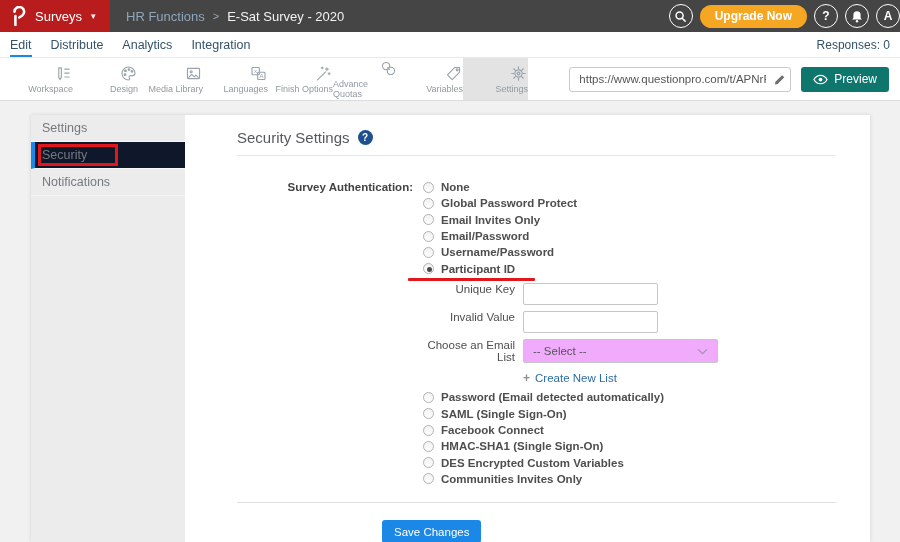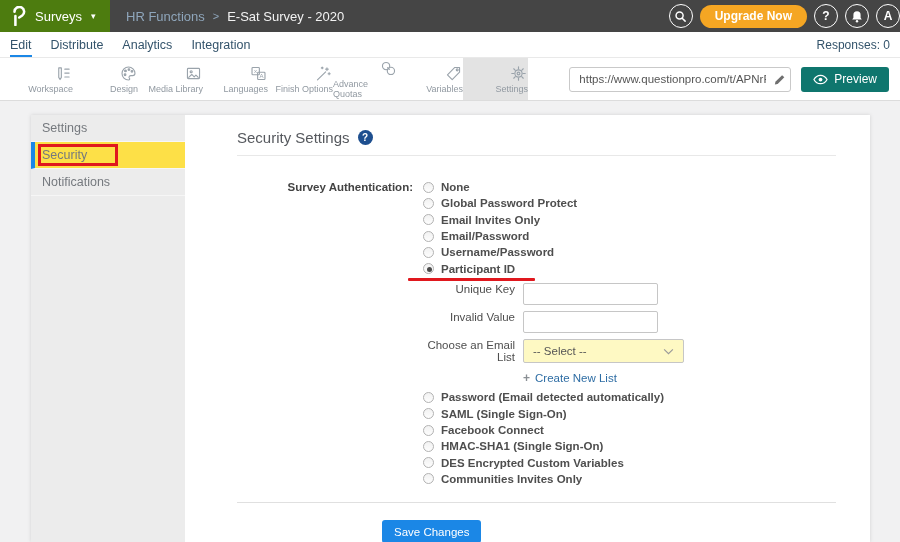--- a/index.html
+++ b/index.html
@@ -1,21 +1,21 @@
 <!DOCTYPE html>
 <html><head>
 <meta charset="utf-8">
 <style>
   * { margin:0; padding:0; box-sizing:border-box; }
   html,body { width:900px; height:542px; overflow:hidden; background:#f1f1f2;
     font-family:"Liberation Sans", sans-serif; }
 
   
   .topbar { height:32px; background:#454545; display:flex; align-items:center; }
-  .brand { width:110px; height:32px; background:#4d7c0f; display:flex; align-items:center;
+  .brand { width:110px; height:32px; background:#b91c1c; display:flex; align-items:center;
     padding:0 9px 0 11px; gap:7px; cursor:pointer; }
   .brand-name { color:#fff; font-size:13px; }
   .brand-caret { color:#fff; font-size:9px; margin-left:2px; }
   .breadcrumb { display:flex; align-items:center; gap:8px; margin-left:16px; font-size:13px; }
   .crumb-dim { color:#8fa6bb; }
   .crumb-sep { color:#8fa6bb; font-size:11px; }
   .crumb-cur { color:#f2f2f2; }
   .topbar-right { margin-left:auto; display:flex; align-items:center; gap:7px; }
   .circle-btn { width:24px; height:24px; border:1.5px solid #fff; border-radius:50%;
     display:flex; align-items:center; justify-content:center; color:#fff; font-size:12px;
@@ -50,21 +50,21 @@
     padding:0 12px; font-size:12px; font-family:inherit; display:flex; align-items:center;
     gap:6px; cursor:pointer; }
 
   
   .content { height:441px; padding:14px 30px 0 31px; }
   .card { background:#fff; width:839px; height:100%; display:flex;
     box-shadow:0 0 4px rgba(0,0,0,.13); }
   .side { width:154px; background:#ececec; flex-shrink:0; }
   .side-item { height:27px; line-height:27px; padding-left:11px; font-size:12.5px; color:#75797e;
     border-bottom:1px solid #f6f6f6; cursor:pointer; position:relative; }
-  .side-item.active { background:#fde047; border-left:4px solid #1b87e6; padding-left:7px; }
+  .side-item.active { background:#0f172a; border-left:4px solid #1b87e6; padding-left:7px; }
   .red-box { position:absolute; left:3px; top:2px; width:80px; height:22px;
     border:3px solid #e0181e; pointer-events:none; }
 
   .main { flex:1; padding:13px 34px 0 52px; }
   .title-row { display:flex; align-items:center; gap:8px; height:18px; }
   .page-title { font-size:15px; color:#56595e; }
   .help-badge { width:15px; height:15px; border-radius:50%; background:#1e4f8f; color:#fff;
     font-size:10px; font-weight:bold; display:flex; align-items:center; justify-content:center;
     cursor:pointer; }
   .divider { border-bottom:1px solid #e8e8e8; margin-top:9px; }
@@ -78,23 +78,23 @@
   .radio { width:11px; height:11px; border:1px solid #b2b2b2; border-radius:50%;
     background:linear-gradient(#f2f2f2,#fdfdfd); position:relative; flex-shrink:0; }
   .radio.checked::after { content:""; position:absolute; left:2.5px; top:2.5px; width:5px;
     height:5px; border-radius:50%; background:#4a4a4a; }
   .red-underline { width:127px; height:3.5px; background:#e0181e; border-radius:1px;
     margin:1px 0 2px -15px; }
   .field-row { display:flex; align-items:flex-start; margin-bottom:6px; }
   .field-label { width:92px; text-align:right; margin-right:8px; font-size:11.5px; color:#4e4e4e; }
   .text-input { width:135px; height:22px; border:1px solid #c6c6c6; border-radius:2px;
     font-family:inherit; font-size:11.5px; padding:0 6px; color:#444; outline:none; }
-  .select-box { width:161px; height:24px; border:1px solid #c6c6c6; border-radius:2px;
+  .select-box { width:195px; height:24px; border:1px solid #c6c6c6; border-radius:2px;
     display:flex; align-items:center; justify-content:space-between; padding:0 9px;
-    font-size:11.5px; color:#555; cursor:pointer; background:#fef9c3; }
+    font-size:11.5px; color:#555; cursor:pointer; background:#f0abfc; }
   .create-link { display:flex; align-items:center; gap:5px; margin:2px 0 4px 100px;
     font-size:11.5px; color:#2e6da4; cursor:pointer; }
   .plus-glyph { color:#8a8f94; font-weight:bold; font-size:12px; }
   .divider2 { border-bottom:1px solid #e0e0e0; margin-top:15px; }
   .save-btn { display:block; margin:17px 0 0 145px; background:#1b87e6; color:#fff; border:none;
     border-radius:3px; height:23px; padding:0 12px; font-size:11.5px; font-family:inherit;
     cursor:pointer; }
 </style>
 </head>
 <body>

